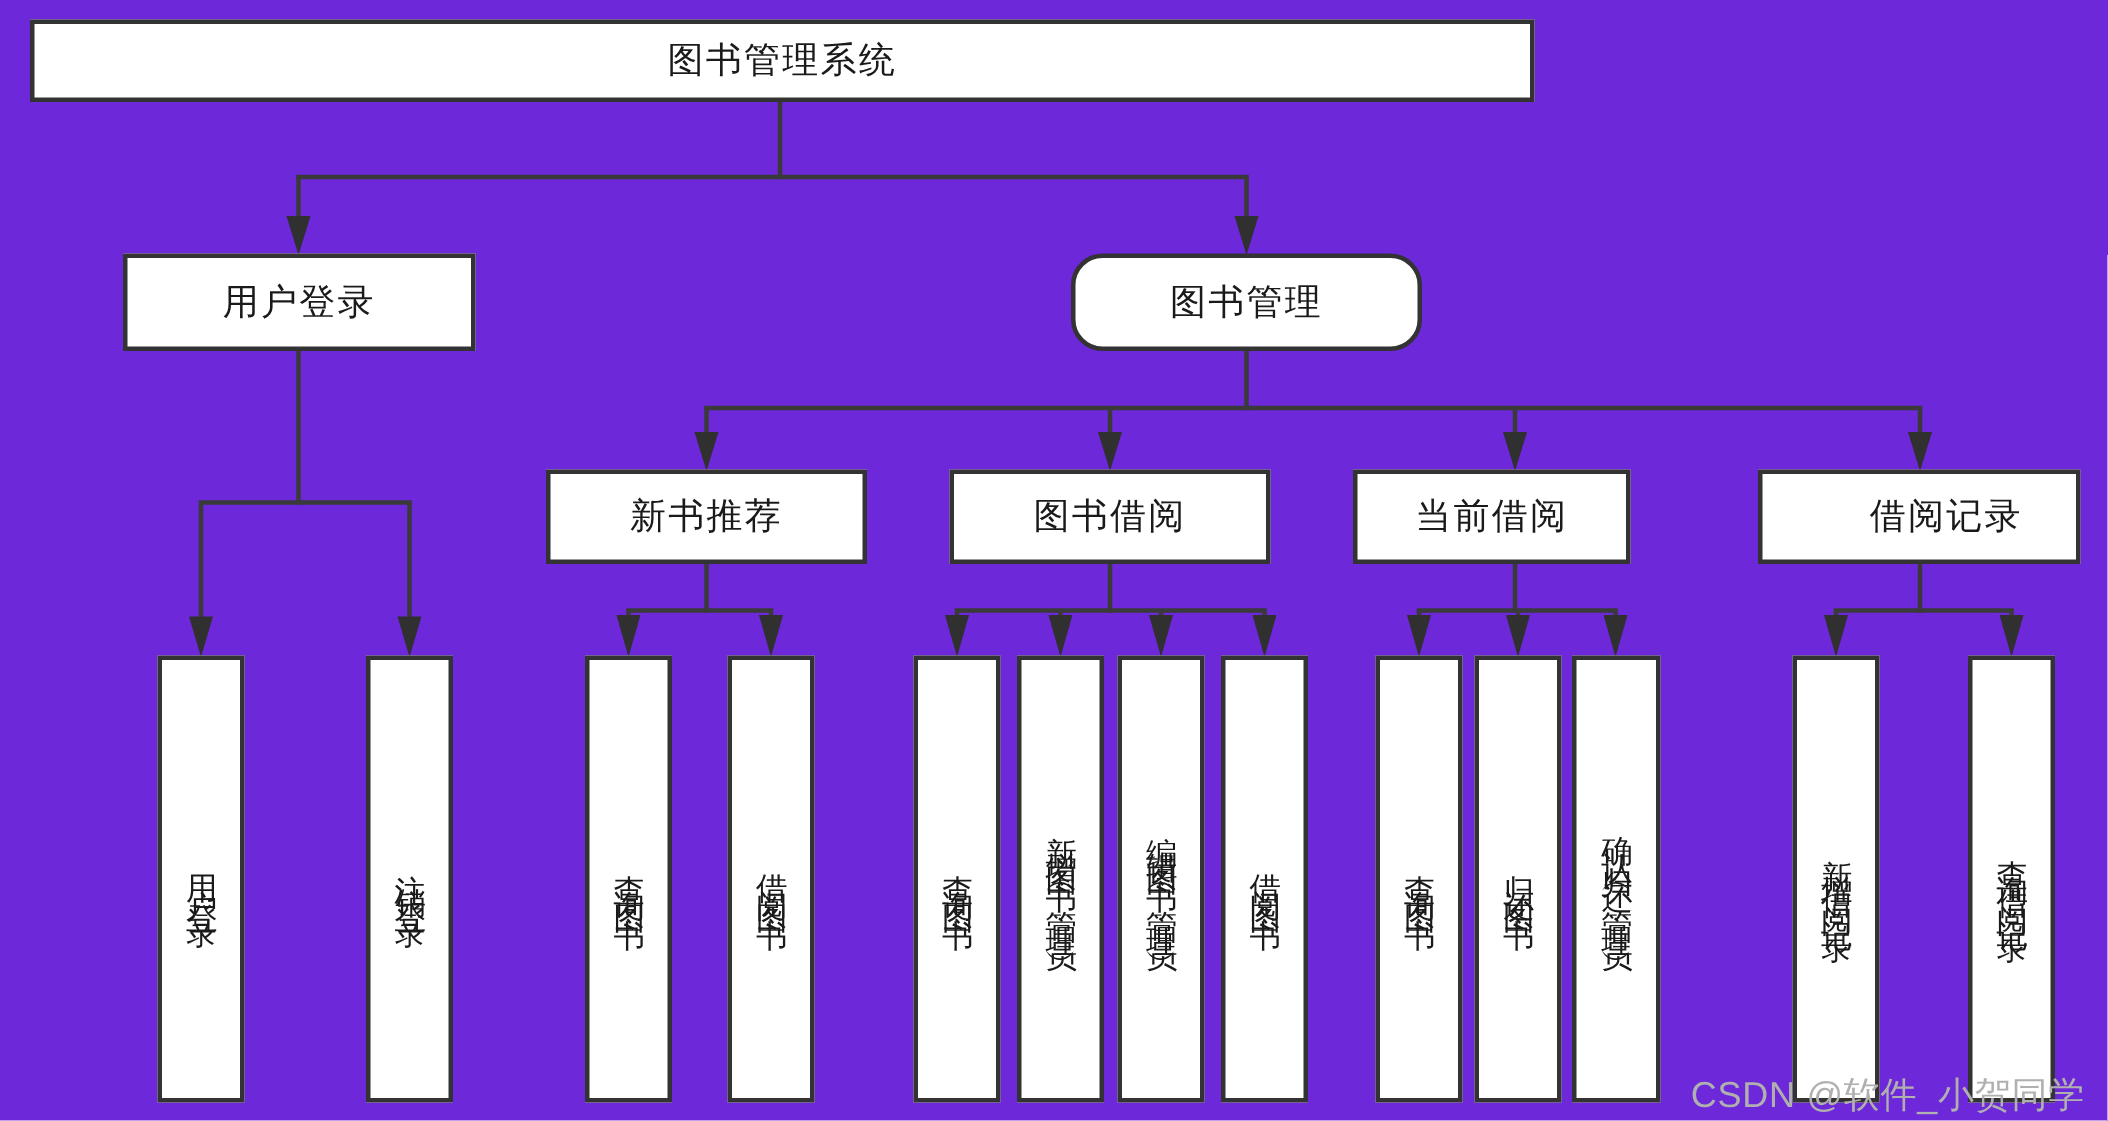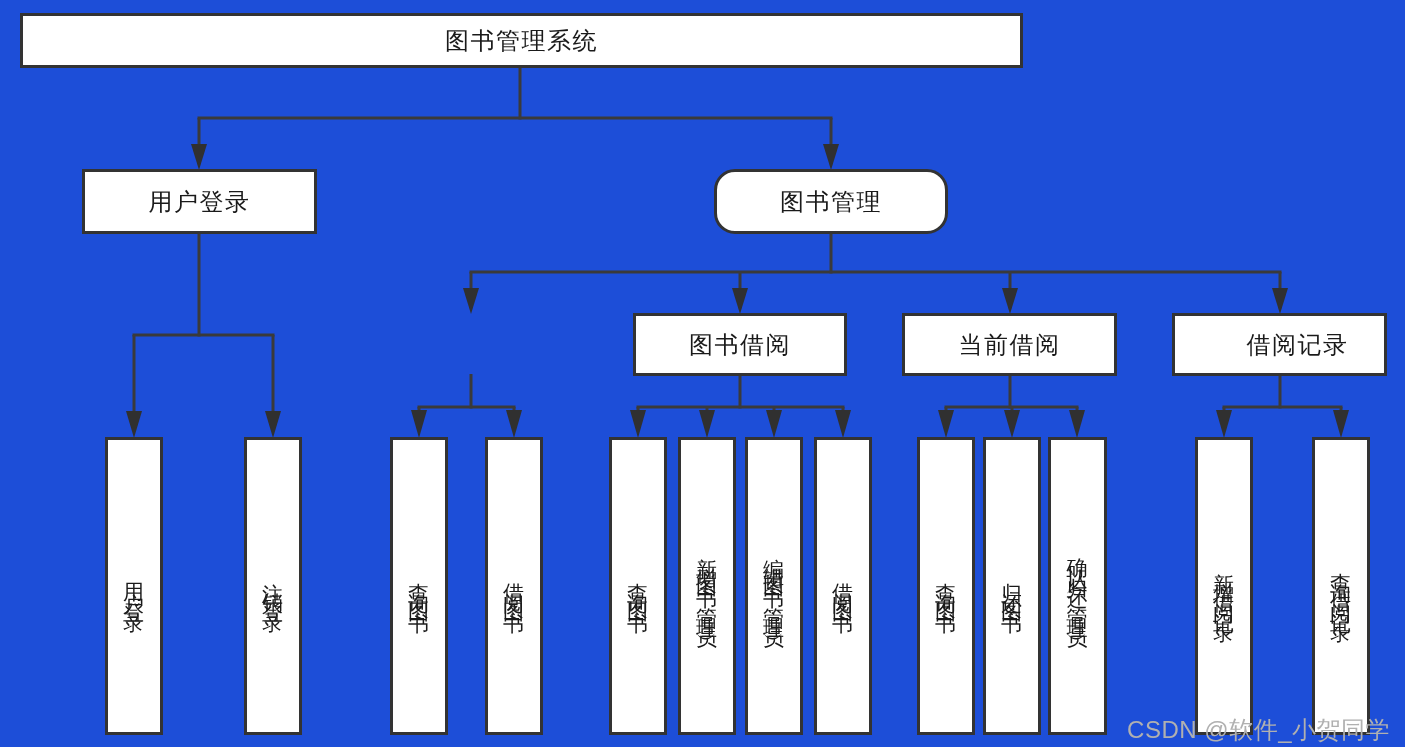--- a/index.html
+++ b/index.html
@@ -5,21 +5,21 @@
   html, body {
     margin: 0;
     padding: 0;
     background: #ffffff;
     font-family: "Liberation Sans", sans-serif;
   }
   .canvas {
     position: relative;
     width: 1405px;
     height: 747px;
-    background: #1d4ed8;
+    background: #6d28d9;
     overflow: hidden;
     text-decoration: underline;
   }
   .connectors {
     position: absolute;
     left: 0; top: 0;
     width: 1405px;
     height: 747px;
     pointer-events: none;
   }
@@ -136,24 +136,27 @@
     <span class="label">图书管理系统</span>
   </div>
 
   <div class="node hnode" style="left:82px; top:169px; width:235px; height:65px;">
     <span class="label">用户登录</span>
   </div>
   <div class="node hnode" style="left:714px; top:169px; width:234px; height:65px;border-radius:21px;">
     <span class="label">图书管理</span>
   </div>
 
+  <div class="node hnode" style="left:364px; top:313px; width:214px; height:63px;">
+    <span class="label">新书推荐</span>
+  </div>
   <div class="node hnode" style="left:633px; top:313px; width:214px; height:63px;">
     <span class="label">图书借阅</span>
   </div>
-  <div class="node hnode" style="left:902px; top:313px; width:215px; height:63px;">
+  <div class="node hnode" style="left:902px; top:313px; width:185px; height:63px;">
     <span class="label">当前借阅</span>
   </div>
   <div class="node hnode" style="left:1172px; top:313px; width:215px; height:63px;padding-left:36px;">
     <span class="label">借阅记录</span>
   </div>
 
   <div class="node leaf" style="left:105px;">
     <span class="label">用户登录</span>
   </div>
   <div class="node leaf" style="left:244px;">

